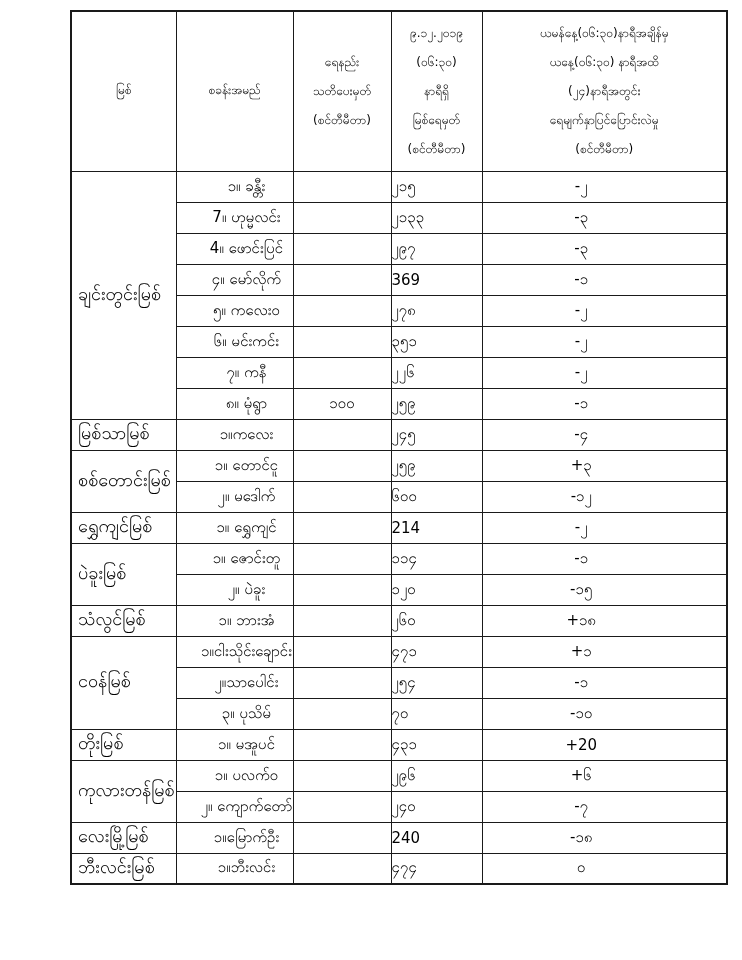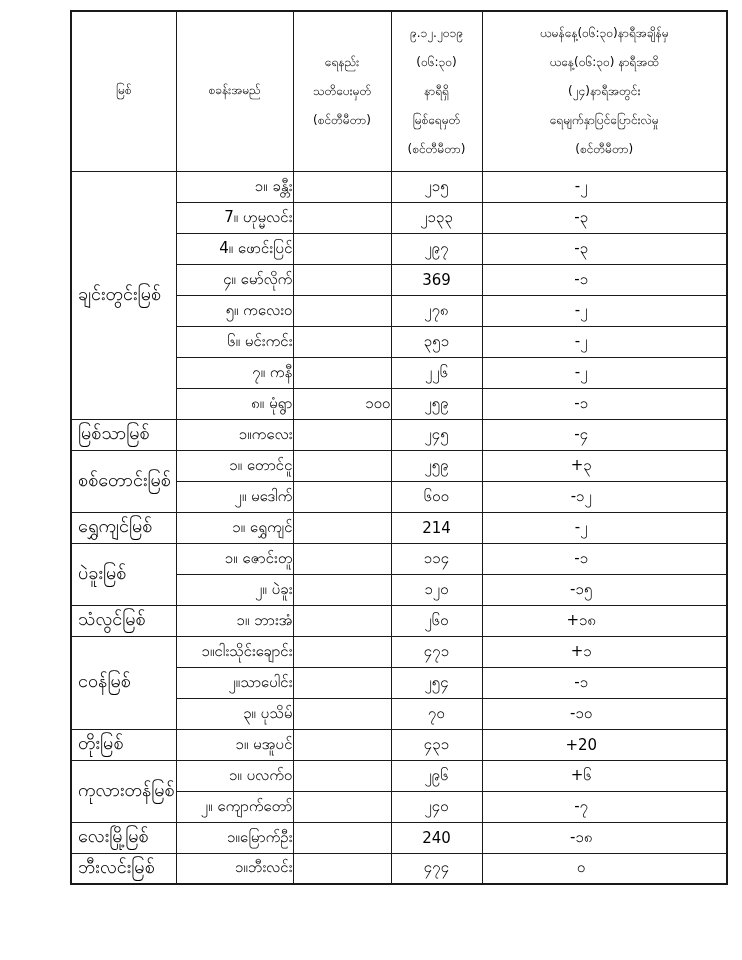--- a/index.html
+++ b/index.html
@@ -24,23 +24,23 @@
     font-weight:normal;
     color:#000;
     overflow:hidden;
   }
   .wl thead tr { height:160px; }
   .wl tbody tr { height:31px; }
   .wl th { font-size:12px; vertical-align:middle; text-align:center; }
   .hline { line-height:29px; }
   .wl td { font-size:15px; vertical-align:middle; }
   td.river-cell   { text-align:left; padding-left:6px;  font-size:18px; }
-  td.station-cell { text-align:right; padding-left:24px; }
-  td.warning-cell { text-align:right; }
-  td.level-cell   { text-align:center; }
+  td.station-cell { text-align:center; padding-left:24px; }
+  td.warning-cell { text-align:center; }
+  td.level-cell   { text-align:left; }
   td.change-cell  { text-align:center; padding-right:46px; }
 </style>
 </head>
 <body>
 
 <div class="page">
   <table class="wl">
     <colgroup>
       <col style="width:105px">
         <col style="width:117px">

